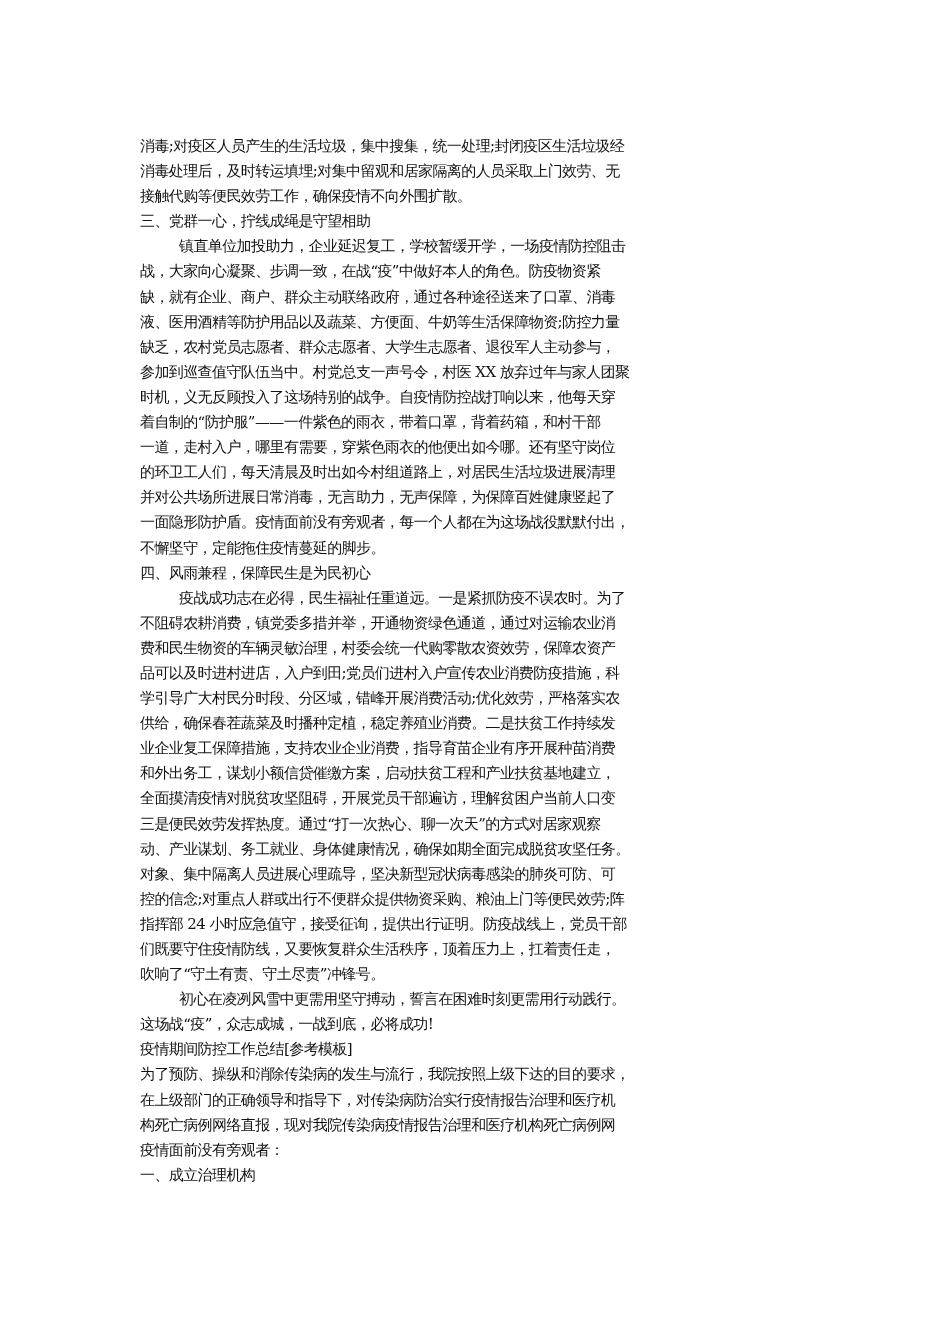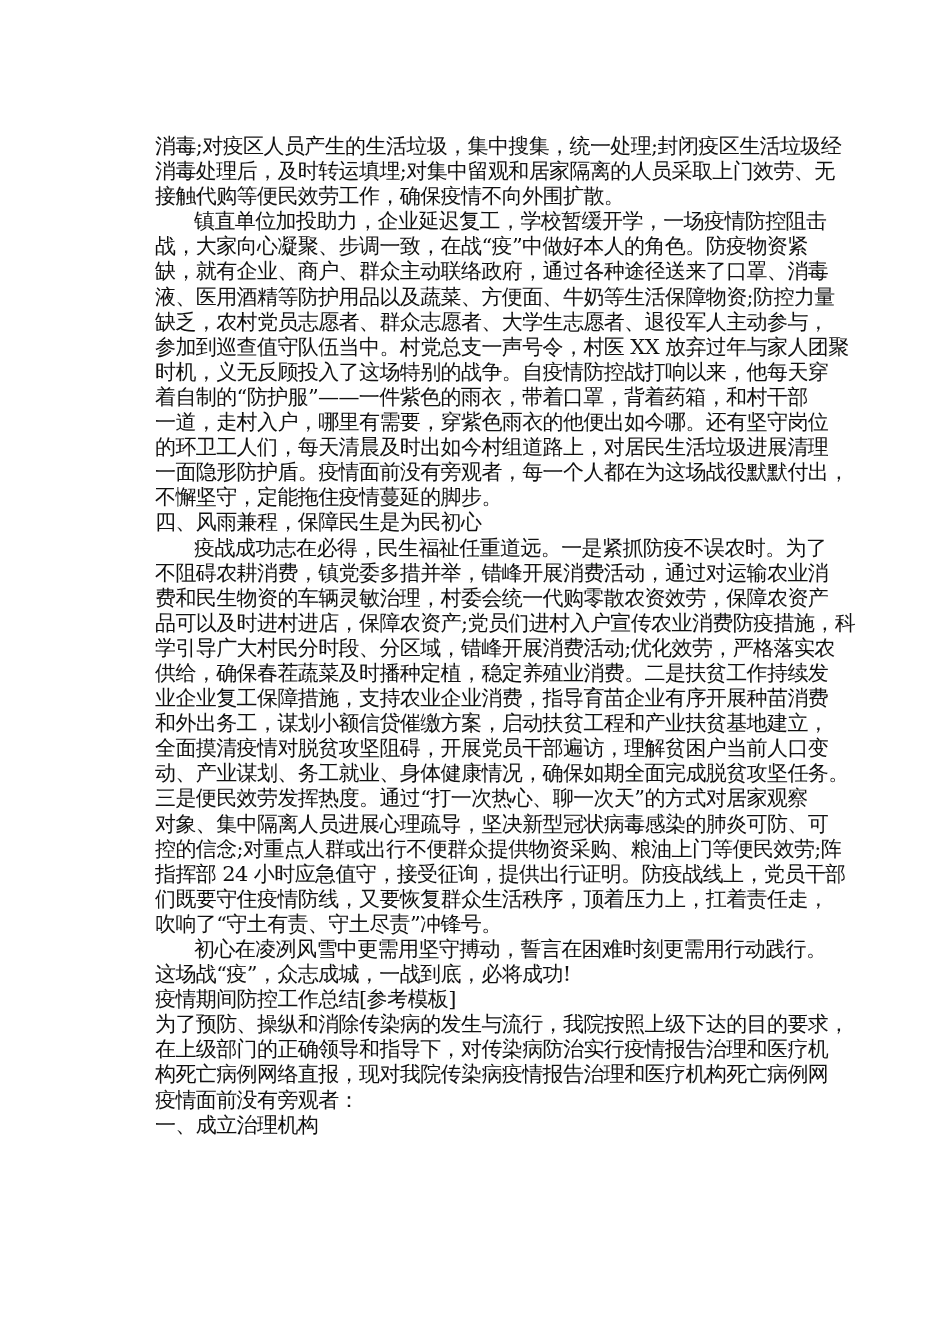--- a/index.html
+++ b/index.html
@@ -5,66 +5,68 @@
     html, body { margin: 0; padding: 0; }
     body {
       width: 950px;
       height: 1344px;
       background: #ffffff;
       position: relative;
       overflow: hidden;
     }
     .page {
       position: absolute;
-      left: 155px;
+      left: 140px;
       top: 134px;
       width: 656px;
       font-family: "DejaVu Serif", "Liberation Serif", serif;
-      font-size: 21px;
+      font-size: 15px;
       line-height: 25.1px;
       color: #111111;
     }
     .line {
       white-space: nowrap;
       height: 25.1px;
       letter-spacing: -0.6px;
     }
     .indent { padding-left: 39px; }
   </style>
 </head>
 <body>
 
 <div class="page">
   <div class="line">消毒;对疫区人员产生的生活垃圾，集中搜集，统一处理;封闭疫区生活垃圾经</div>
   <div class="line">消毒处理后，及时转运填埋;对集中留观和居家隔离的人员采取上门效劳、无</div>
   <div class="line">接触代购等便民效劳工作，确保疫情不向外围扩散。</div>
+  <div class="line">三、党群一心，拧线成绳是守望相助</div>
   <div class="line indent">镇直单位加投助力，企业延迟复工，学校暂缓开学，一场疫情防控阻击</div>
   <div class="line">战，大家向心凝聚、步调一致，在战“疫”中做好本人的角色。防疫物资紧</div>
   <div class="line">缺，就有企业、商户、群众主动联络政府，通过各种途径送来了口罩、消毒</div>
   <div class="line">液、医用酒精等防护用品以及蔬菜、方便面、牛奶等生活保障物资;防控力量</div>
   <div class="line">缺乏，农村党员志愿者、群众志愿者、大学生志愿者、退役军人主动参与，</div>
   <div class="line">参加到巡查值守队伍当中。村党总支一声号令，村医 XX 放弃过年与家人团聚</div>
   <div class="line">时机，义无反顾投入了这场特别的战争。自疫情防控战打响以来，他每天穿</div>
   <div class="line">着自制的“防护服”——一件紫色的雨衣，带着口罩，背着药箱，和村干部</div>
   <div class="line">一道，走村入户，哪里有需要，穿紫色雨衣的他便出如今哪。还有坚守岗位</div>
   <div class="line">的环卫工人们，每天清晨及时出如今村组道路上，对居民生活垃圾进展清理</div>
+  <div class="line">并对公共场所进展日常消毒，无言助力，无声保障，为保障百姓健康竖起了</div>
   <div class="line">一面隐形防护盾。疫情面前没有旁观者，每一个人都在为这场战役默默付出，</div>
   <div class="line">不懈坚守，定能拖住疫情蔓延的脚步。</div>
   <div class="line">四、风雨兼程，保障民生是为民初心</div>
   <div class="line indent">疫战成功志在必得，民生福祉任重道远。一是紧抓防疫不误农时。为了</div>
-  <div class="line">不阻碍农耕消费，镇党委多措并举，错峰开展消费活动，通过对运输农业消</div>
+  <div class="line">不阻碍农耕消费，镇党委多措并举，开通物资绿色通道，通过对运输农业消</div>
   <div class="line">费和民生物资的车辆灵敏治理，村委会统一代购零散农资效劳，保障农资产</div>
-  <div class="line">品可以及时进村进店，保障农资产;党员们进村入户宣传农业消费防疫措施，科</div>
+  <div class="line">品可以及时进村进店，入户到田;党员们进村入户宣传农业消费防疫措施，科</div>
   <div class="line">学引导广大村民分时段、分区域，错峰开展消费活动;优化效劳，严格落实农</div>
   <div class="line">供给，确保春茬蔬菜及时播种定植，稳定养殖业消费。二是扶贫工作持续发</div>
   <div class="line">业企业复工保障措施，支持农业企业消费，指导育苗企业有序开展种苗消费</div>
   <div class="line">和外出务工，谋划小额信贷催缴方案，启动扶贫工程和产业扶贫基地建立，</div>
   <div class="line">全面摸清疫情对脱贫攻坚阻碍，开展党员干部遍访，理解贫困户当前人口变</div>
+  <div class="line">三是便民效劳发挥热度。通过“打一次热心、聊一次天”的方式对居家观察</div>
   <div class="line">动、产业谋划、务工就业、身体健康情况，确保如期全面完成脱贫攻坚任务。</div>
-  <div class="line">三是便民效劳发挥热度。通过“打一次热心、聊一次天”的方式对居家观察</div>
   <div class="line">对象、集中隔离人员进展心理疏导，坚决新型冠状病毒感染的肺炎可防、可</div>
   <div class="line">控的信念;对重点人群或出行不便群众提供物资采购、粮油上门等便民效劳;阵</div>
   <div class="line">指挥部 24 小时应急值守，接受征询，提供出行证明。防疫战线上，党员干部</div>
   <div class="line">们既要守住疫情防线，又要恢复群众生活秩序，顶着压力上，扛着责任走，</div>
   <div class="line">吹响了“守土有责、守土尽责”冲锋号。</div>
   <div class="line indent">初心在凌冽风雪中更需用坚守搏动，誓言在困难时刻更需用行动践行。</div>
   <div class="line">这场战“疫”，众志成城，一战到底，必将成功!</div>
   <div class="line">疫情期间防控工作总结[参考模板]</div>
   <div class="line">为了预防、操纵和消除传染病的发生与流行，我院按照上级下达的目的要求，</div>
   <div class="line">在上级部门的正确领导和指导下，对传染病防治实行疫情报告治理和医疗机</div>

